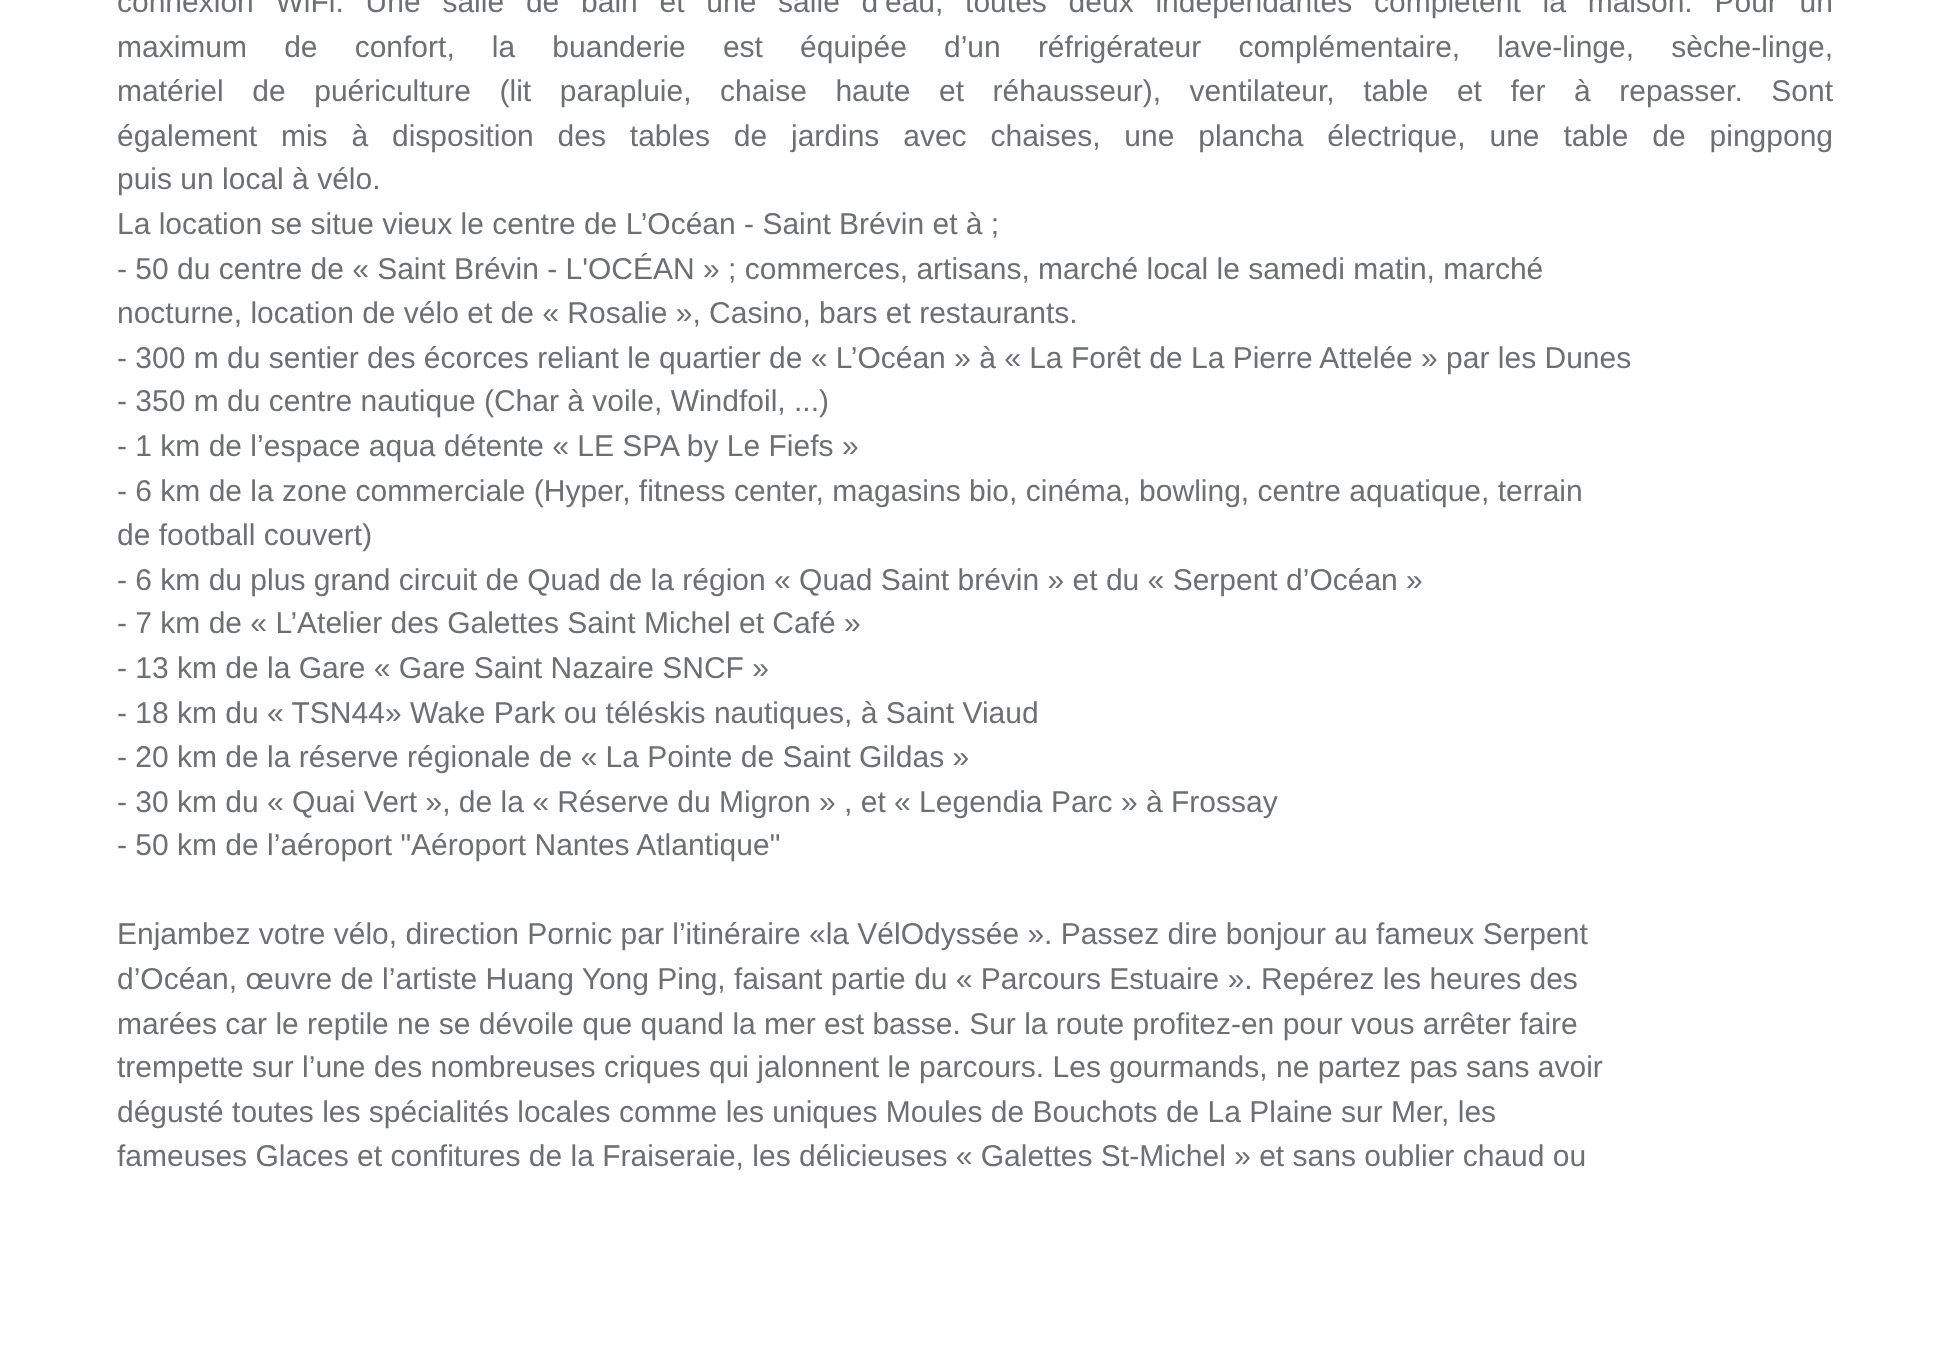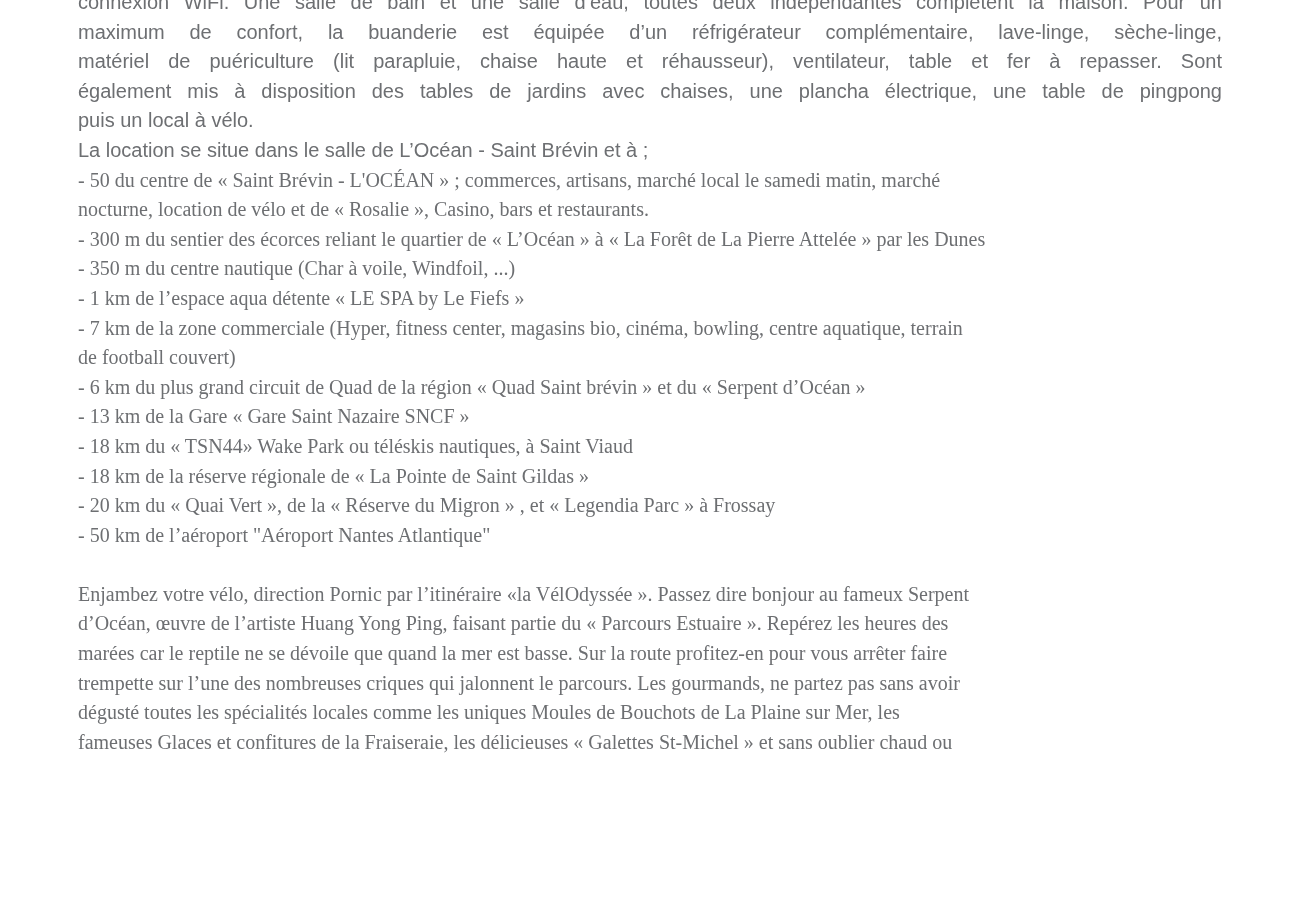--- a/index.html
+++ b/index.html
@@ -13,56 +13,57 @@
     font-size: 20px;
     line-height: 29.6px;
     color: #6d6f72;
     -webkit-font-smoothing: antialiased;
   }
   .content {
     margin-top: -12px;
     padding: 0 78px;
     width: 1144px;
   }
-  .pre { white-space: pre-line; font-family: Liberation Serif, serif; }
+  .pre { white-space: pre-line; }
   .justified-lines {
     white-space: pre-line;
     text-align: justify;
     text-align-last: justify;
   }
   .left { text-align: center; text-align-last: left; }
   .blank-line { height: 29.6px; }
 </style>
 </head>
 <body>
 
 <div class="page">
   <div class="content">
 
     <div class="justified-lines">connexion WiFi. Une salle de bain et une salle d’eau, toutes deux indépendantes complètent la maison. Pour un
 maximum de confort, la buanderie est équipée d’un réfrigérateur complémentaire, lave-linge, sèche-linge,
 matériel de puériculture (lit parapluie, chaise haute et réhausseur), ventilateur, table et fer à repasser. Sont
 également mis à disposition des tables de jardins avec chaises, une plancha électrique, une table de pingpong</div>
     <div class="left">puis un local à vélo.</div>
 
-    <div class="left">La location se situe dans le salle de L’Océan - Saint Brévin et à ;</div>
+    <div class="left">La location se situe vieux le centre de L’Océan - Saint Brévin et à ;</div>
 
     <div>
       <div class="pre left">- 50 du centre de « Saint Brévin - L'OCÉAN » ; commerces, artisans, marché local le samedi matin, marché
 nocturne, location de vélo et de « Rosalie », Casino, bars et restaurants.</div>
       <div class="pre left">- 300 m du sentier des écorces reliant le quartier de « L’Océan » à « La Forêt de La Pierre Attelée » par les Dunes</div>
       <div class="pre left">- 350 m du centre nautique (Char à voile, Windfoil, ...)</div>
       <div class="pre left">- 1 km de l’espace aqua détente « LE SPA by Le Fiefs »</div>
-      <div class="pre left">- 7 km de la zone commerciale (Hyper, fitness center, magasins bio, cinéma, bowling, centre aquatique, terrain
+      <div class="pre left">- 6 km de la zone commerciale (Hyper, fitness center, magasins bio, cinéma, bowling, centre aquatique, terrain
 de football couvert)</div>
       <div class="pre left">- 6 km du plus grand circuit de Quad de la région « Quad Saint brévin » et du « Serpent d’Océan »</div>
+      <div class="pre left">- 7 km de « L’Atelier des Galettes Saint Michel et Café »</div>
       <div class="pre left">- 13 km de la Gare « Gare Saint Nazaire SNCF »</div>
       <div class="pre left">- 18 km du « TSN44» Wake Park ou téléskis nautiques, à Saint Viaud</div>
-      <div class="pre left">- 18 km de la réserve régionale de « La Pointe de Saint Gildas »</div>
-      <div class="pre left">- 20 km du « Quai Vert », de la « Réserve du Migron » , et « Legendia Parc » à Frossay</div>
+      <div class="pre left">- 20 km de la réserve régionale de « La Pointe de Saint Gildas »</div>
+      <div class="pre left">- 30 km du « Quai Vert », de la « Réserve du Migron » , et « Legendia Parc » à Frossay</div>
       <div class="pre left">- 50 km de l’aéroport "Aéroport Nantes Atlantique"</div>
     </div>
 
     <div class="blank-line"></div>
 
 
     <div class="pre left">Enjambez votre vélo, direction Pornic par l’itinéraire «la VélOdyssée ». Passez dire bonjour au fameux Serpent
 d’Océan, œuvre de l’artiste Huang Yong Ping, faisant partie du « Parcours Estuaire ». Repérez les heures des
 marées car le reptile ne se dévoile que quand la mer est basse. Sur la route profitez-en pour vous arrêter faire
 trempette sur l’une des nombreuses criques qui jalonnent le parcours. Les gourmands, ne partez pas sans avoir

